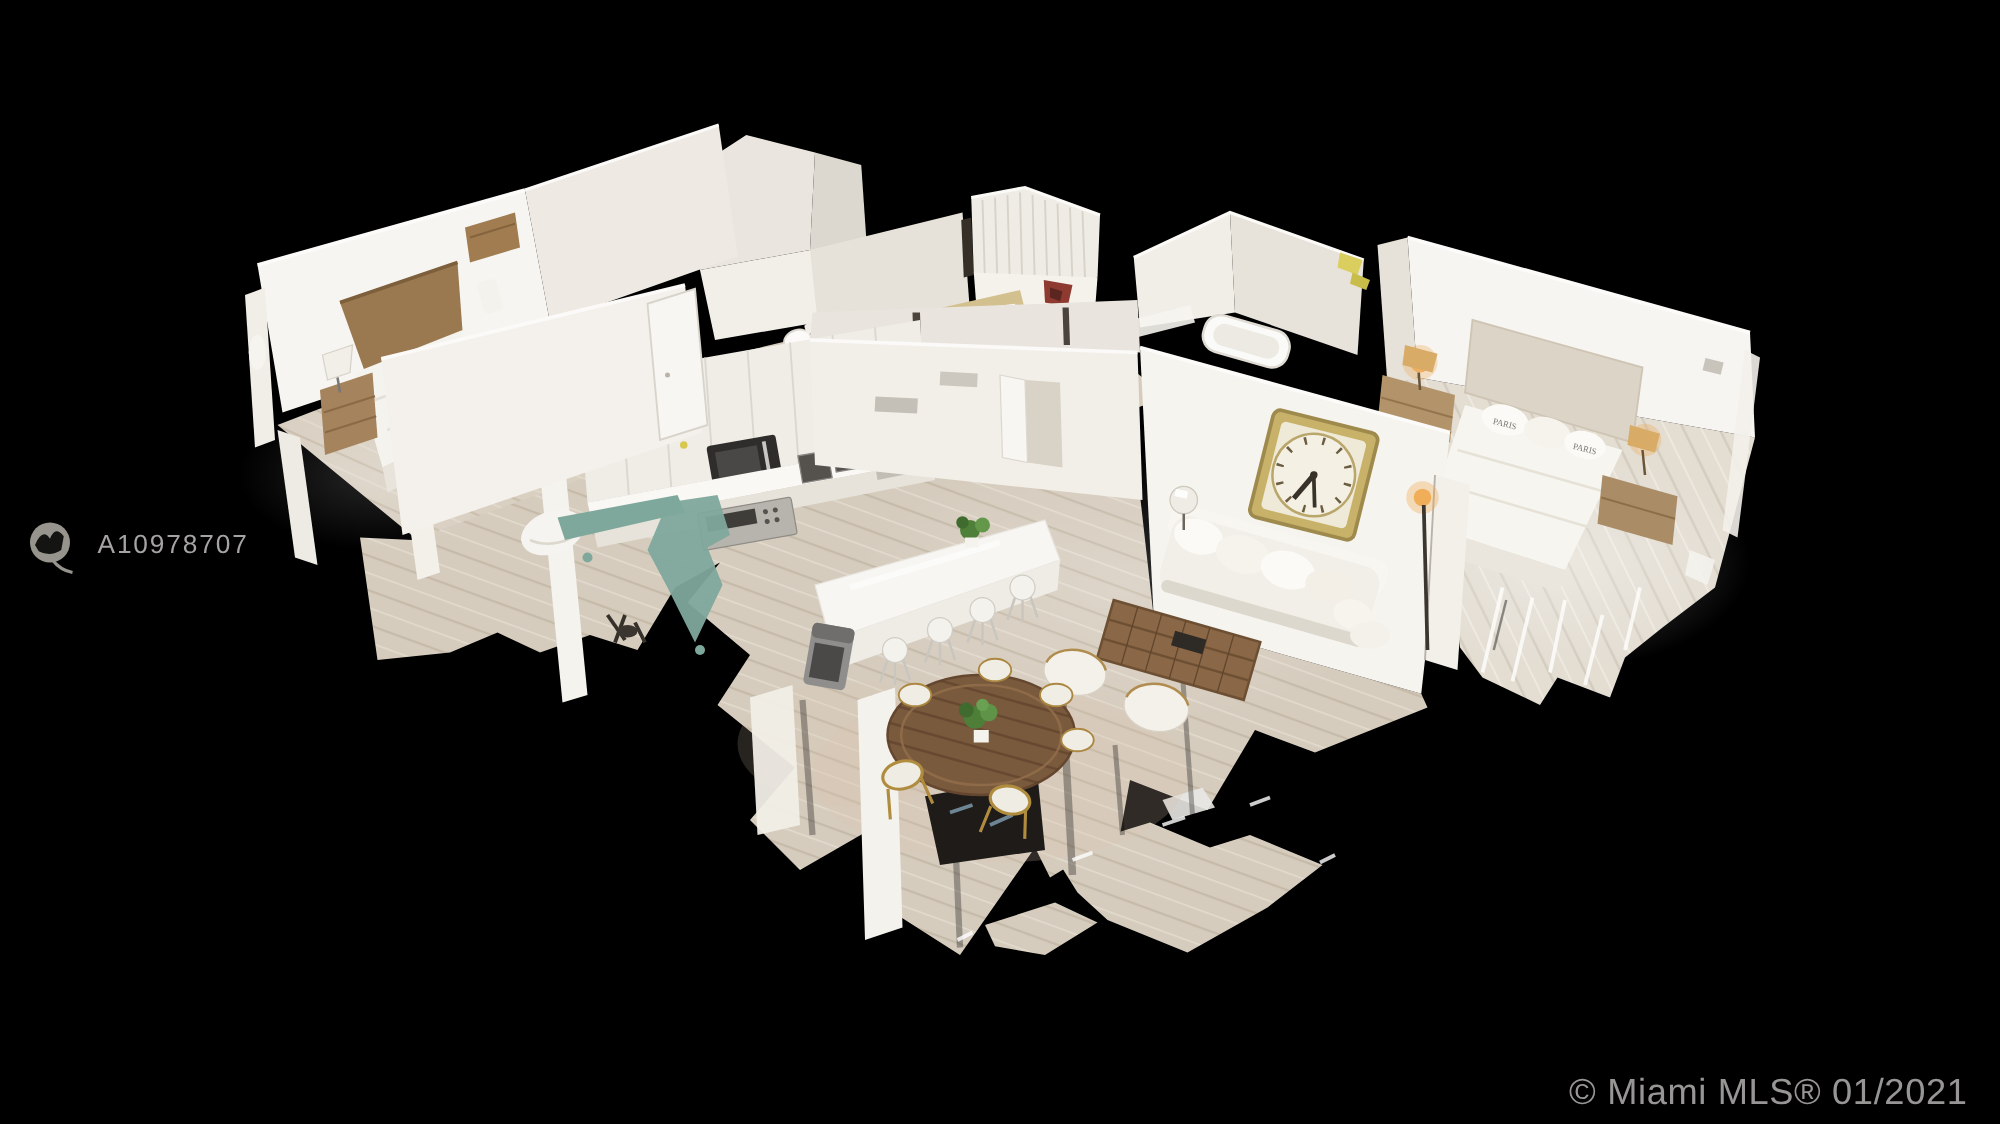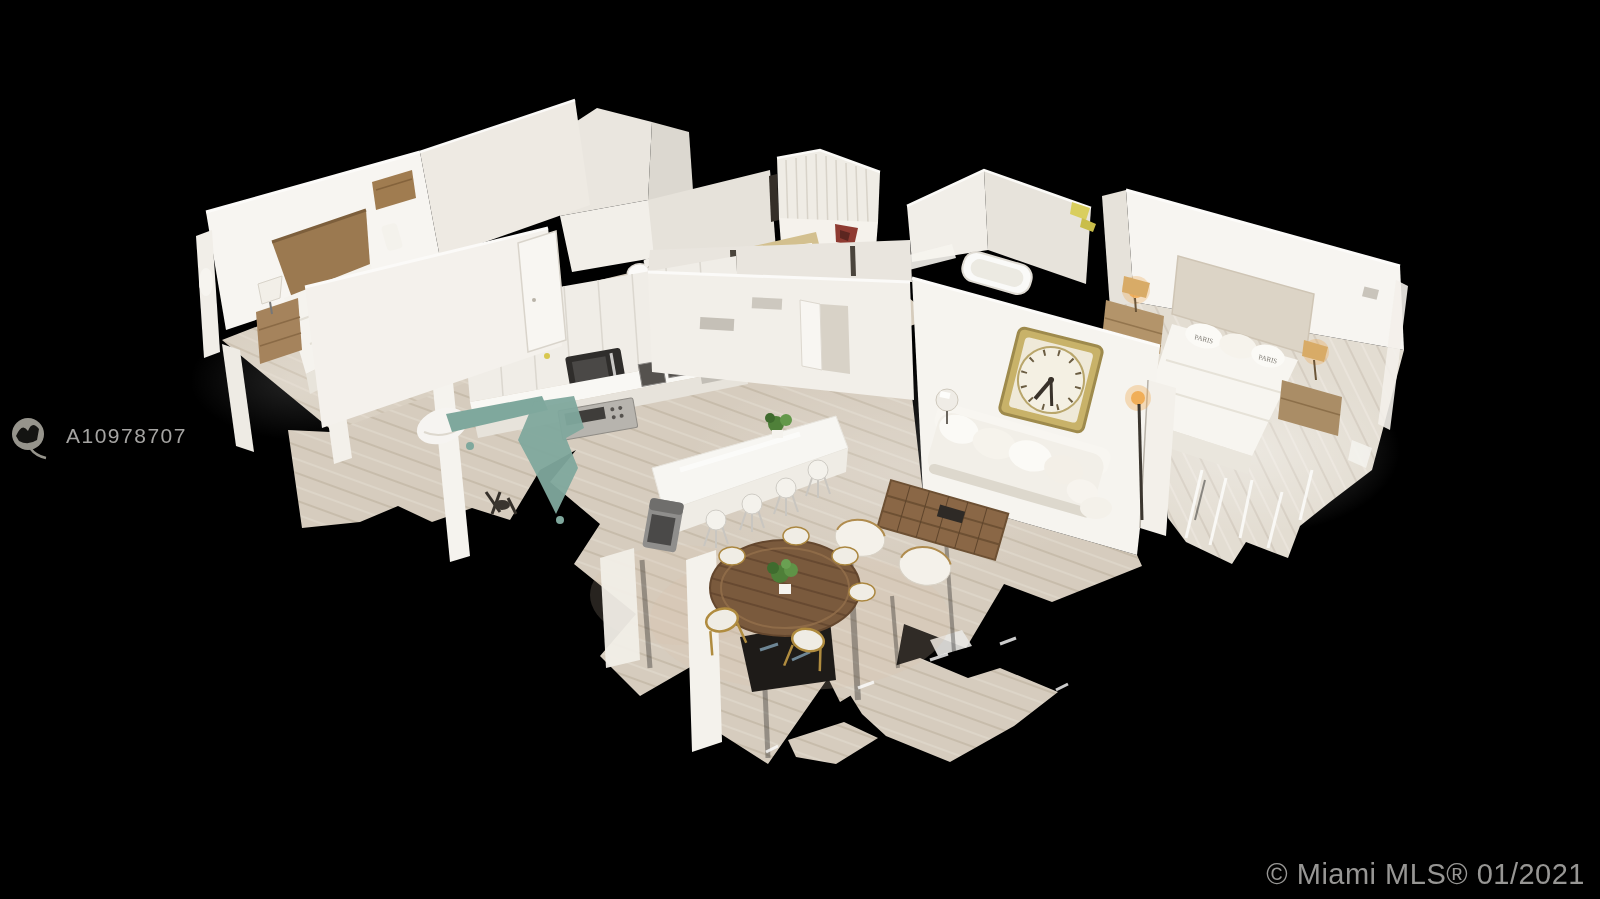--- a/index.html
+++ b/index.html
@@ -1,21 +1,21 @@
 <!DOCTYPE html>
 <html><head>
 <meta charset="utf-8">
 <style>
   html,body{margin:0;padding:0;background:#000;}
   .stage{position:relative;width:1600px;height:899px;background:#000;overflow:hidden;
          font-family:"Liberation Sans",sans-serif;}
   .stage svg.scene{position:absolute;inset:0;}
-  .watermark{position:absolute;left:8px;top:412px;display:flex;align-items:center;gap:14px;}
+  .watermark{position:absolute;left:20px;top:412px;display:flex;align-items:center;gap:14px;}
   .watermark .lid{font-size:21px;letter-spacing:1.5px;color:#a5a4a2;}
-  .copyright{position:absolute;right:15px;bottom:8px;font-size:29px;color:#979694;letter-spacing:.5px;}
+  .copyright{position:absolute;right:26px;bottom:8px;font-size:29px;color:#979694;letter-spacing:.5px;}
 </style>
 </head>
 <body>
 
 <div class="stage">
 <svg class="scene" width="1600" height="899" viewBox="0 0 1600 899">
   <defs>
     <pattern id="pC" width="26" height="26" patternUnits="userSpaceOnUse" patternTransform="rotate(20)">
       <rect width="26" height="26" fill="#d6ccbe"></rect>
       <path d="M0,5 H26" stroke="#c4b8a6" stroke-width="1.6"></path>

